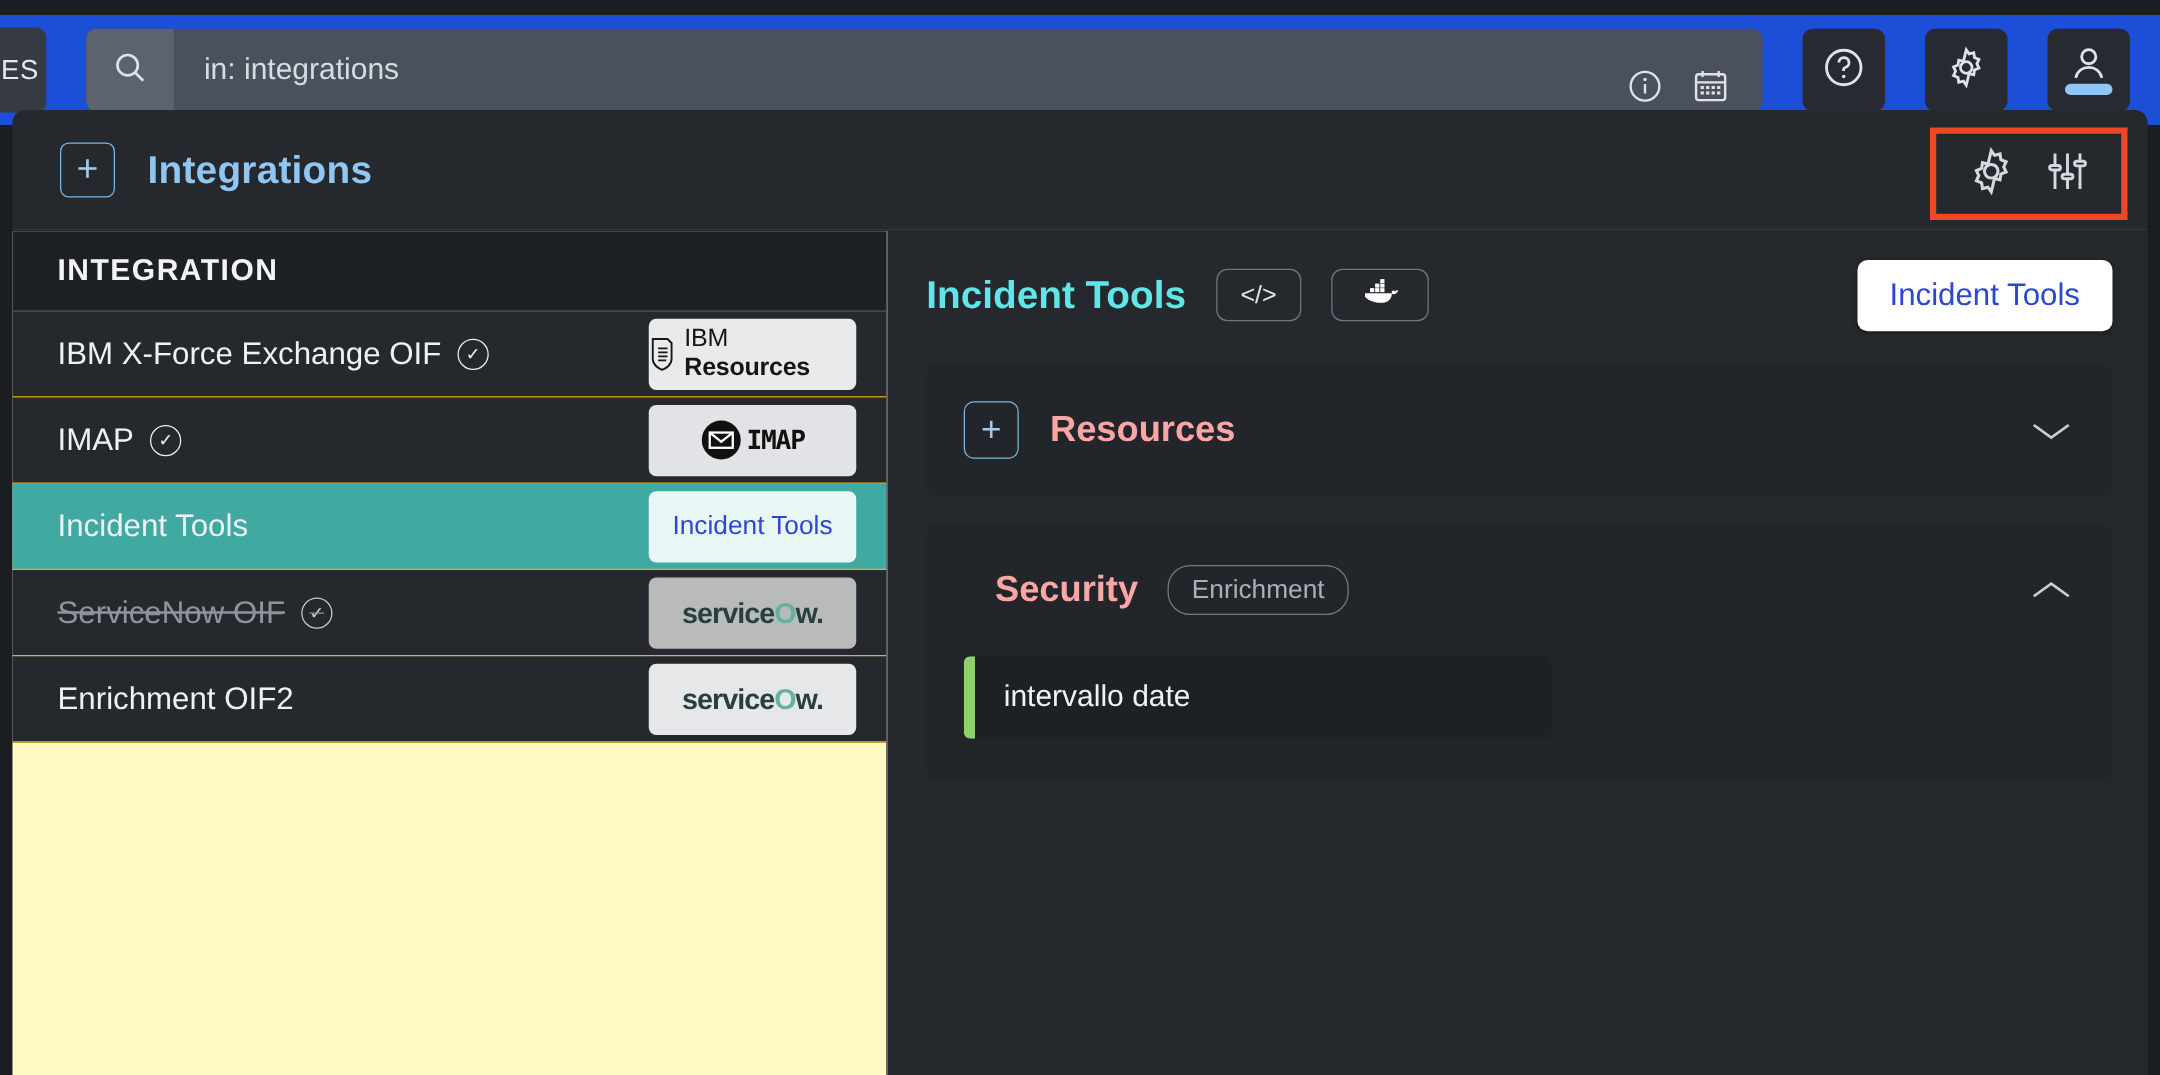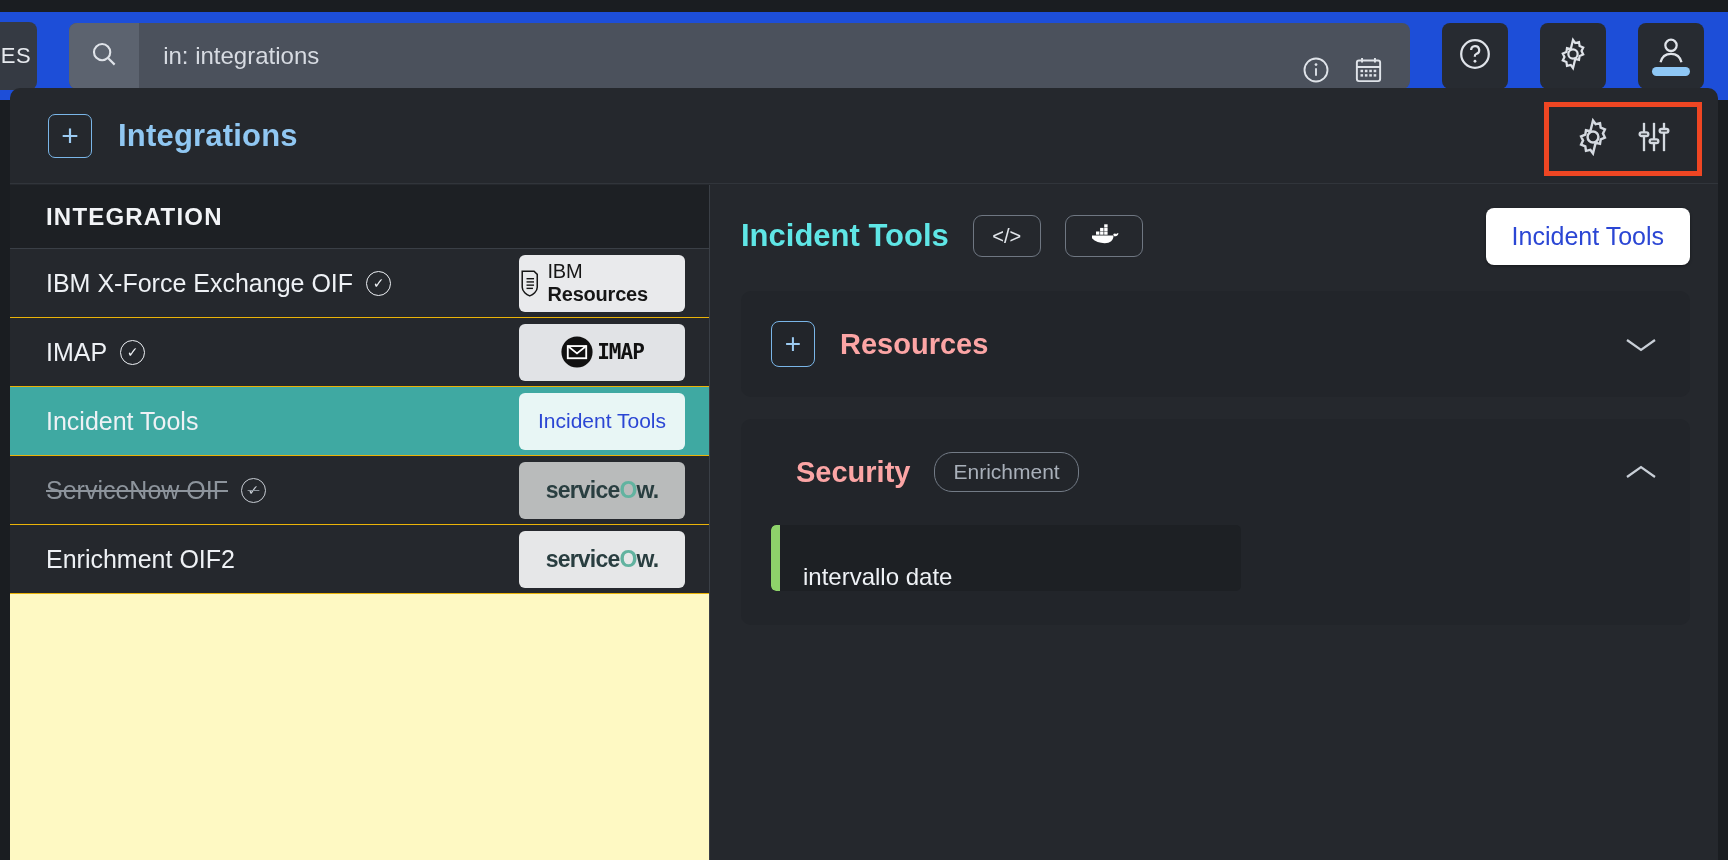--- a/index.html
+++ b/index.html
@@ -207,21 +207,21 @@
     border: 1.4px solid #737b86; border-radius: 18px;
     padding: 7px 18px;
     color: #a9b0ba; font-size: 21px;
   }
   .chev { margin-left: auto; color: #c9cfd7; display: flex; }
   .card-body { padding: 0 30px 34px 30px; }
   .action-item {
     height: 66px;
     background: #1d2024;
     border-radius: 5px;
-    display: flex; align-items: flex-end;
+    display: flex; align-items: center;
     position: relative;
     overflow: hidden;
     width: 470px;
   }
   .action-bar {
     position: absolute; left: 0; top: 0; bottom: 0;
     width: 9px; background: #8ed26a; border-radius: 5px 0 0 5px;
   }
   .action-label { color: #eef1f5; font-size: 24px; padding-left: 32px; }
 </style>

